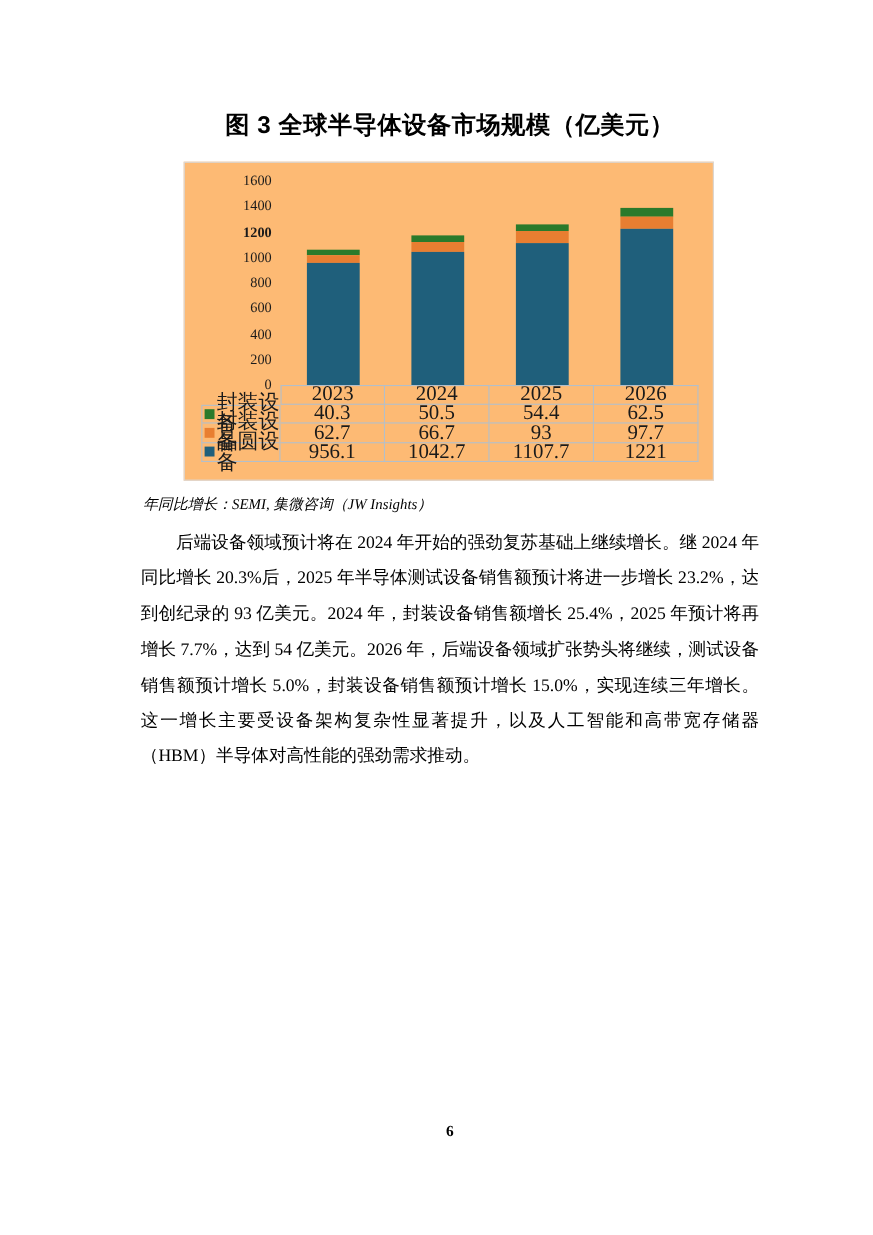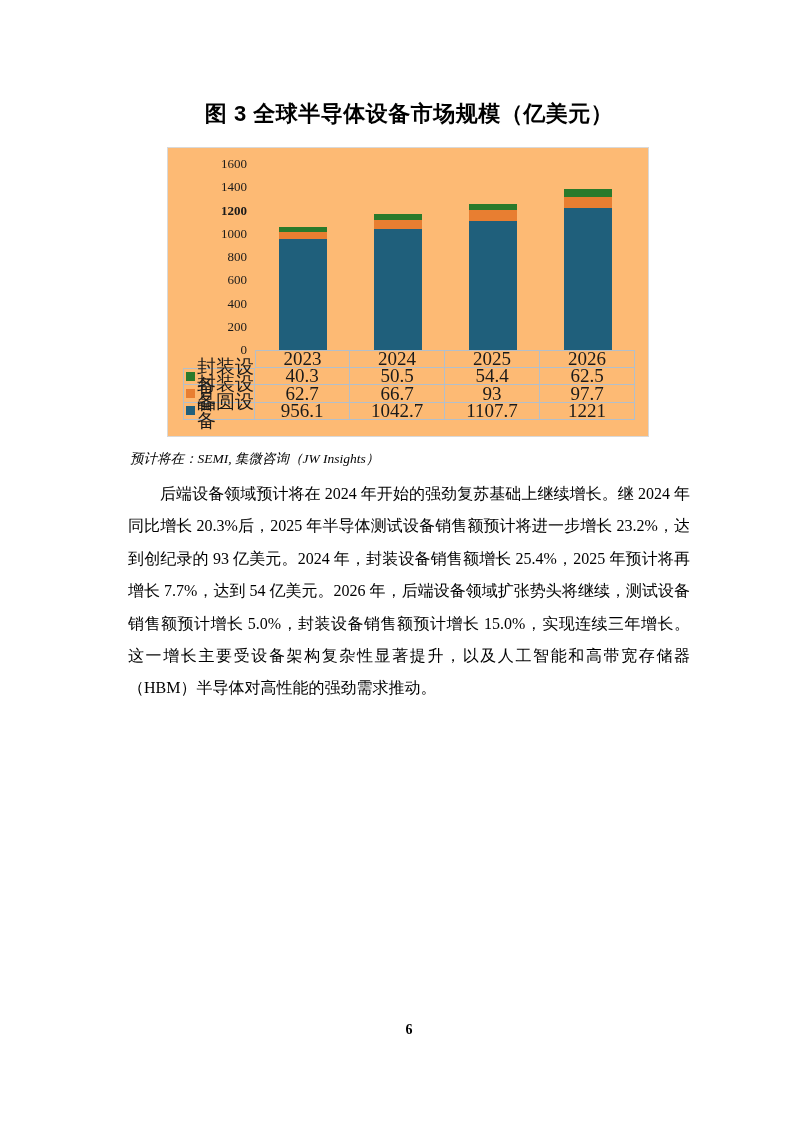--- a/index.html
+++ b/index.html
@@ -183,21 +183,21 @@
           <span class="swatch" style="background: rgb(31, 95, 123);"></span>
           <span>晶圆设备</span>
         </div>
         <div class="cell">956.1</div>
         <div class="cell">1042.7</div>
         <div class="cell">1107.7</div>
         <div class="cell">1221</div>
       </div>
   </div>
 
-  <p class="source-line">预计将在：SEMI, 集微咨询（JW Insights）</p>
+  <p class="source-line">年同比增长：SEMI, 集微咨询（JW Insights）</p>
 
   <div class="body-text" id="paragraphs">
       <p>后端设备领域预计将在 2024 年开始的强劲复苏基础上继续增长。继 2024 年同比增长 20.3%后，2025 年半导体测试设备销售额预计将进一步增长 23.2%，达到创纪录的 93 亿美元。2024 年，封装设备销售额增长 25.4%，2025 年预计将再增长 7.7%，达到 54 亿美元。2026 年，后端设备领域扩张势头将继续，测试设备销售额预计增长 5.0%，封装设备销售额预计增长 15.0%，实现连续三年增长。这一增长主要受设备架构复杂性显著提升，以及人工智能和高带宽存储器（HBM）半导体对高性能的强劲需求推动。</p>
     </div>
 
   <div class="page-number">6</div>
 
 </div>
 
 </body></html>

